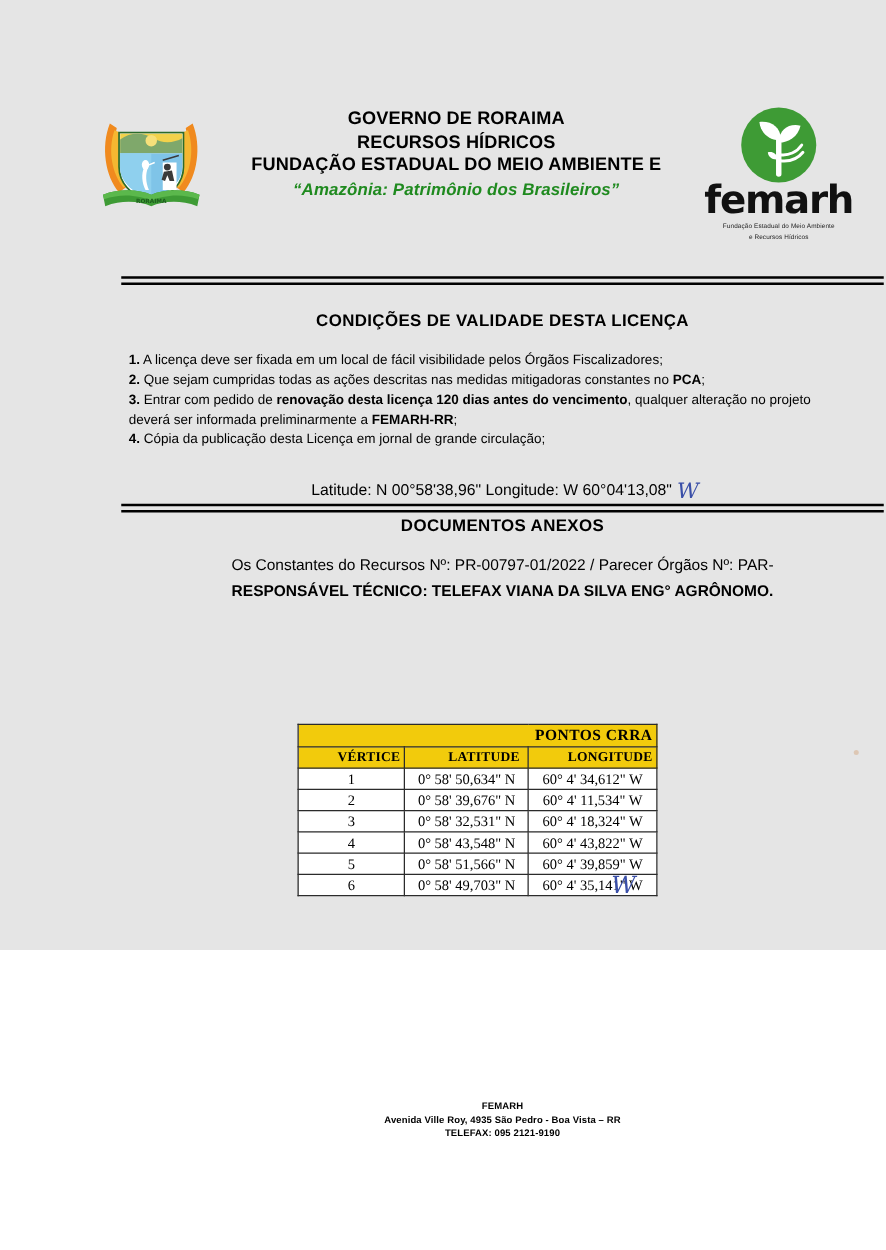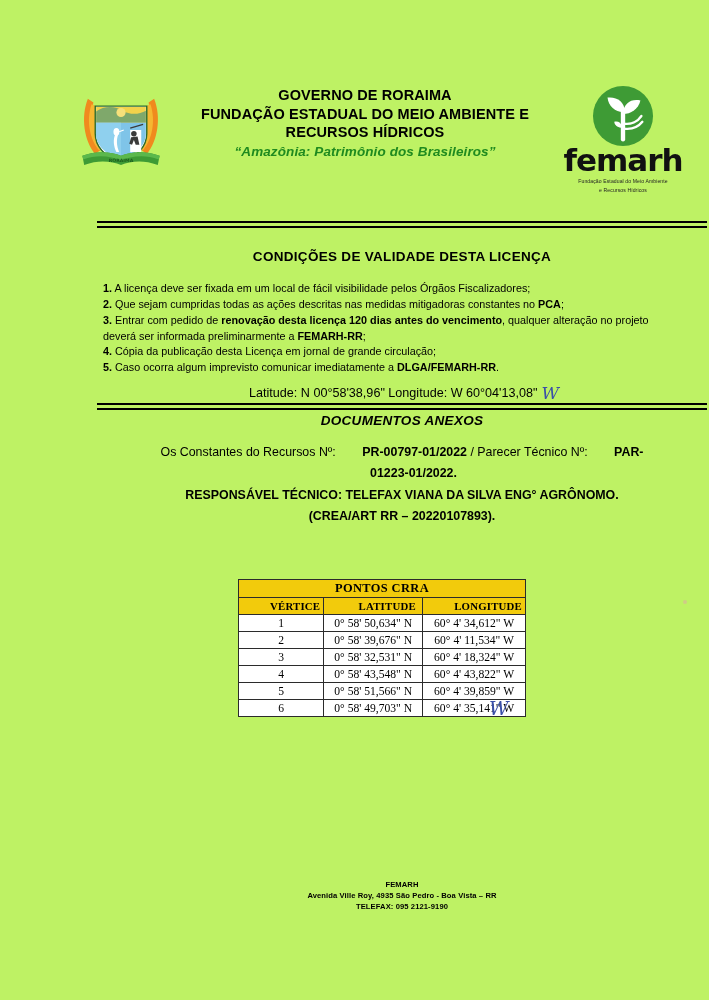--- a/index.html
+++ b/index.html
@@ -12,22 +12,22 @@
     height: 1000px;
     position: relative;
     font-family: "Liberation Sans", sans-serif;
     color: #000000;
     overflow: hidden;
   }
 
   .page {
     position: relative;
     width: 709px;
-    height: 1000px;
-    background: #bef264;
+    height: 760px;
+    background: #e5e5e5;
   }
 
   
   .header {
     position: absolute;
     top: 82px;
     left: 70px;
     width: 640px;
     height: 108px;
   }
@@ -117,21 +117,21 @@
   .section-title {
     position: absolute;
     left: 97px;
     width: 610px;
     text-align: center;
     font-size: 13.5px;
     font-weight: bold;
     letter-spacing: 0.3px;
   }
   #title-conditions { top: 249px; }
-  #title-annexes    { top: 413px; font-style: italic; }
+  #title-annexes    { top: 413px; }
 
   .conditions-list {
     position: absolute;
     left: 103px;
     top: 281px;
     width: 560px;
     font-size: 10.8px;
     line-height: 1.47;
   }
   .conditions-list .item {
@@ -160,21 +160,21 @@
   
   .annex-body {
     position: absolute;
     left: 97px;
     top: 442px;
     width: 610px;
     text-align: center;
     font-size: 12.4px;
     line-height: 1.72;
   }
-  .annex-body b { font-weight: bold; margin-left: 23px; }
+  .annex-body b { font-weight: normal; }
   .annex-strong {
     font-weight: bold;
     font-size: 12.4px;
   }
 
   
   .pontos-table {
     position: absolute;
     left: 238px;
     top: 579px;
@@ -189,20 +189,21 @@
     height: 17px;
     box-sizing: border-box;
     background: #ffffff;
   }
   .pontos-table .title-cell {
     background: #F2CB0C;
     font-weight: bold;
     font-size: 12.4px;
     letter-spacing: 0.4px;
     height: 18px;
+    text-align: right;
   }
   .pontos-table .head-cell {
     background: #F2CB0C;
     font-weight: bold;
     font-size: 10.8px;
     letter-spacing: 0.2px;
     height: 17px;
     padding-left: 31px;
   }
   .col-vertice  { width: 62px; }
@@ -268,22 +269,22 @@
       <circle cx="64" cy="54" r="3" fill="#3a3a3a"></circle>
       <path d="M61 58 L68 57 L70 66 L66 66 L64 61 L62 66 L59 65 Z" fill="#3a3a3a"></path>
       <path d="M60 48 L74 44" stroke="#3a3a3a" stroke-width="1.4"></path>
       <path d="M8 78 C24 72 40 74 50 78 C60 74 76 72 92 78 L90 88 C74 82 60 84 50 88 C40 84 26 82 10 88 Z" fill="#3E9B35"></path>
       <path d="M8 78 C24 72 40 74 50 78 C60 74 76 72 92 78 L91 82 C75 76 60 79 50 83 C40 79 25 76 9 82 Z" fill="#5BB84C"></path>
       <text x="50" y="85" text-anchor="middle" font-family="DejaVu Sans, sans-serif" font-size="5" font-weight="bold" fill="#1d5e1d">RORAIMA</text>
     </svg>
 
     <div class="header-text">
       <div class="header-line">GOVERNO DE RORAIMA</div>
+      <div class="header-line">RECURSOS HÍDRICOS</div>
       <div class="header-line">FUNDAÇÃO ESTADUAL DO MEIO AMBIENTE E</div>
-      <div class="header-line">RECURSOS HÍDRICOS</div>
       <div class="header-motto">“Amazônia: Patrimônio dos Brasileiros”</div>
     </div>
 
     <div class="femarh-logo">
       <svg class="femarh-mark" viewBox="0 0 64 64">
         <circle cx="32" cy="32" r="31" fill="#3E9B35"></circle>
         <path d="M32 56 L32 26" stroke="#ffffff" stroke-width="4.5" stroke-linecap="round"></path>
         <path d="M32 28 C24 28 17 22 16 13 C26 12 33 17 34 27 Z" fill="#ffffff"></path>
         <path d="M32 30 C40 30 48 25 50 16 C40 14 33 19 32 29 Z" fill="#ffffff"></path>
         <path d="M33 40 C40 41 47 38 51 32" stroke="#ffffff" stroke-width="2.4" fill="none" stroke-linecap="round"></path>
@@ -298,40 +299,35 @@
 
   <div class="rule-double" id="rule-top"></div>
 
   <div class="section-title" id="title-conditions">CONDIÇÕES DE VALIDADE DESTA LICENÇA</div>
 
   <div class="conditions-list" id="conditions-list">
       <div class="item"><b>1.</b><span> A licença deve ser fixada em um local de fácil visibilidade pelos Órgãos Fiscalizadores;</span></div>
       <div class="item"><b>2.</b><span> Que sejam cumpridas todas as ações descritas nas medidas mitigadoras constantes no </span><b>PCA</b><span>;</span></div>
       <div class="item"><b>3.</b><span> Entrar com pedido de </span><b>renovação desta licença 120 dias antes do vencimento</b><span>, qualquer alteração no projeto deverá ser informada preliminarmente a </span><b>FEMARH-RR</b><span>;</span></div>
       <div class="item"><b>4.</b><span> Cópia da publicação desta Licença em jornal de grande circulação;</span></div>
-      <div class="item"><b>5.</b><span> Caso ocorra algum imprevisto comunicar imediatamente a </span><b>DLGA/FEMARH-RR</b><span>.</span></div>
     </div>
 
   <div class="coords-line">
     <span>Latitude:  N 00°58'38,96" Longitude: W 60°04'13,08"</span><span class="hand-mark">W</span>
   </div>
 
   <div class="rule-double" id="rule-middle"></div>
 
   <div class="section-title" id="title-annexes">DOCUMENTOS ANEXOS</div>
 
   <div class="annex-body">
     <div>
-      <span>Os Constantes do Recursos Nº: </span><b>PR-00797-01/2022</b><span> / Parecer Técnico Nº: </span><b>PAR-</b>
-    </div>
-    <div>
-      <b>01223-01/2022.</b>
+      <span>Os Constantes do Recursos Nº: </span><b>PR-00797-01/2022</b><span> / Parecer Órgãos Nº: </span><b>PAR-</b>
     </div>
     <div class="annex-strong">RESPONSÁVEL TÉCNICO: TELEFAX VIANA DA SILVA ENG° AGRÔNOMO.</div>
-    <div class="annex-strong">(CREA/ART RR – 20220107893).</div>
   </div>
 
   <table class="pontos-table">
     <thead>
       <tr>
         <th class="title-cell" colspan="3">PONTOS CRRA</th>
       </tr>
       <tr id="table-head-row">
           <th class="head-cell col-vertice">VÉRTICE</th>
           <th class="head-cell col-latitude">LATITUDE</th>

